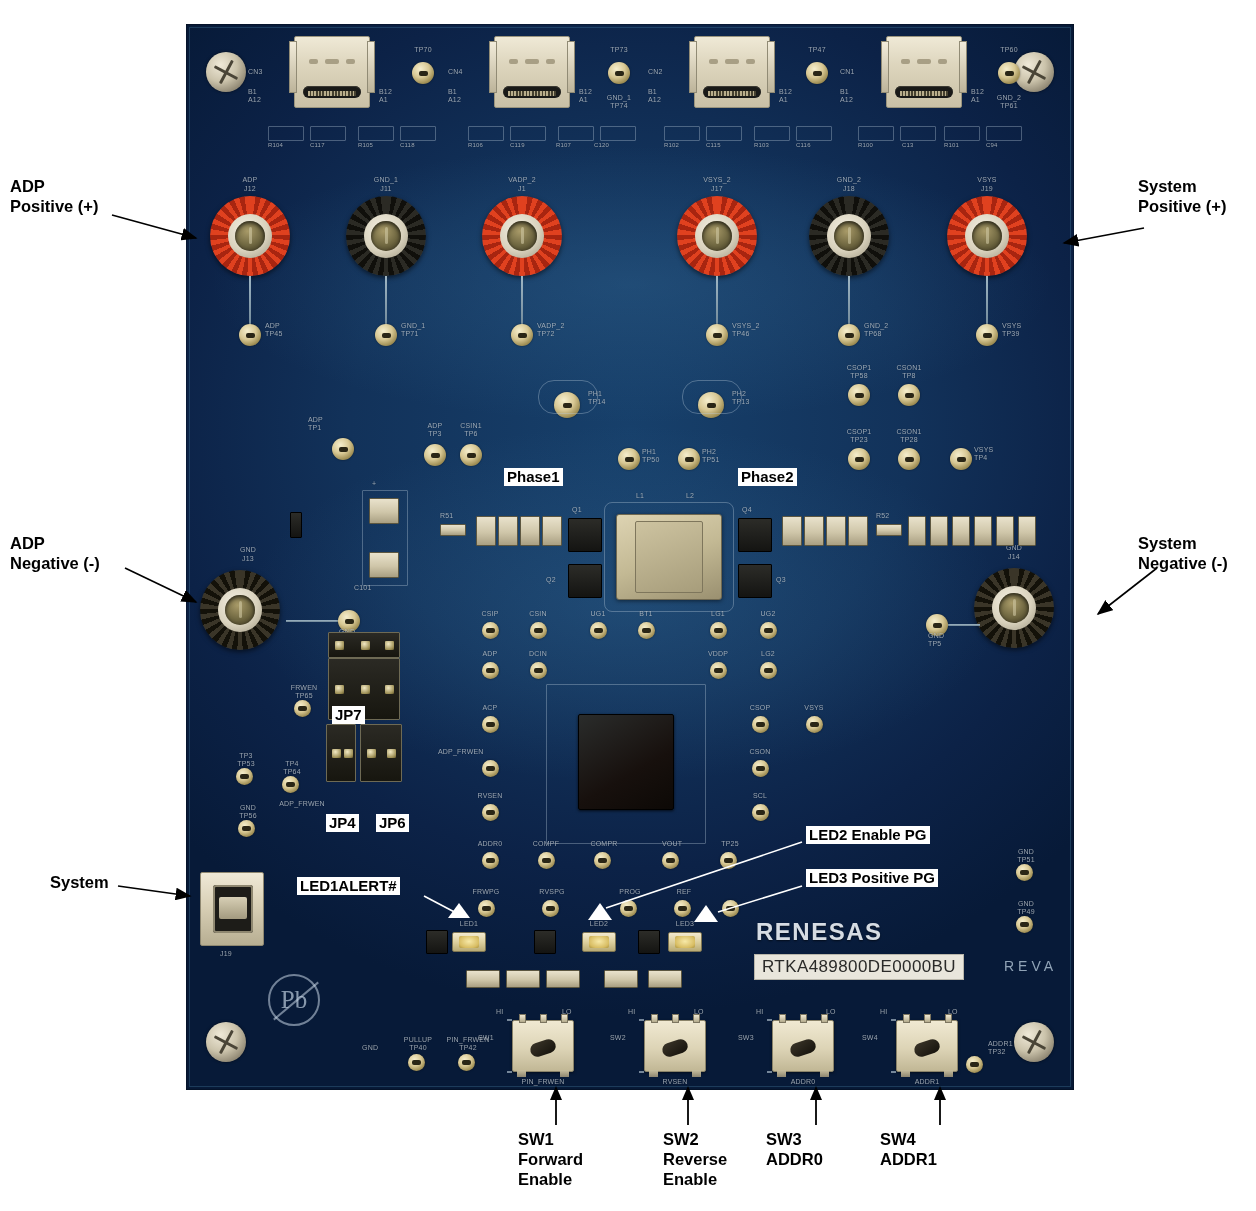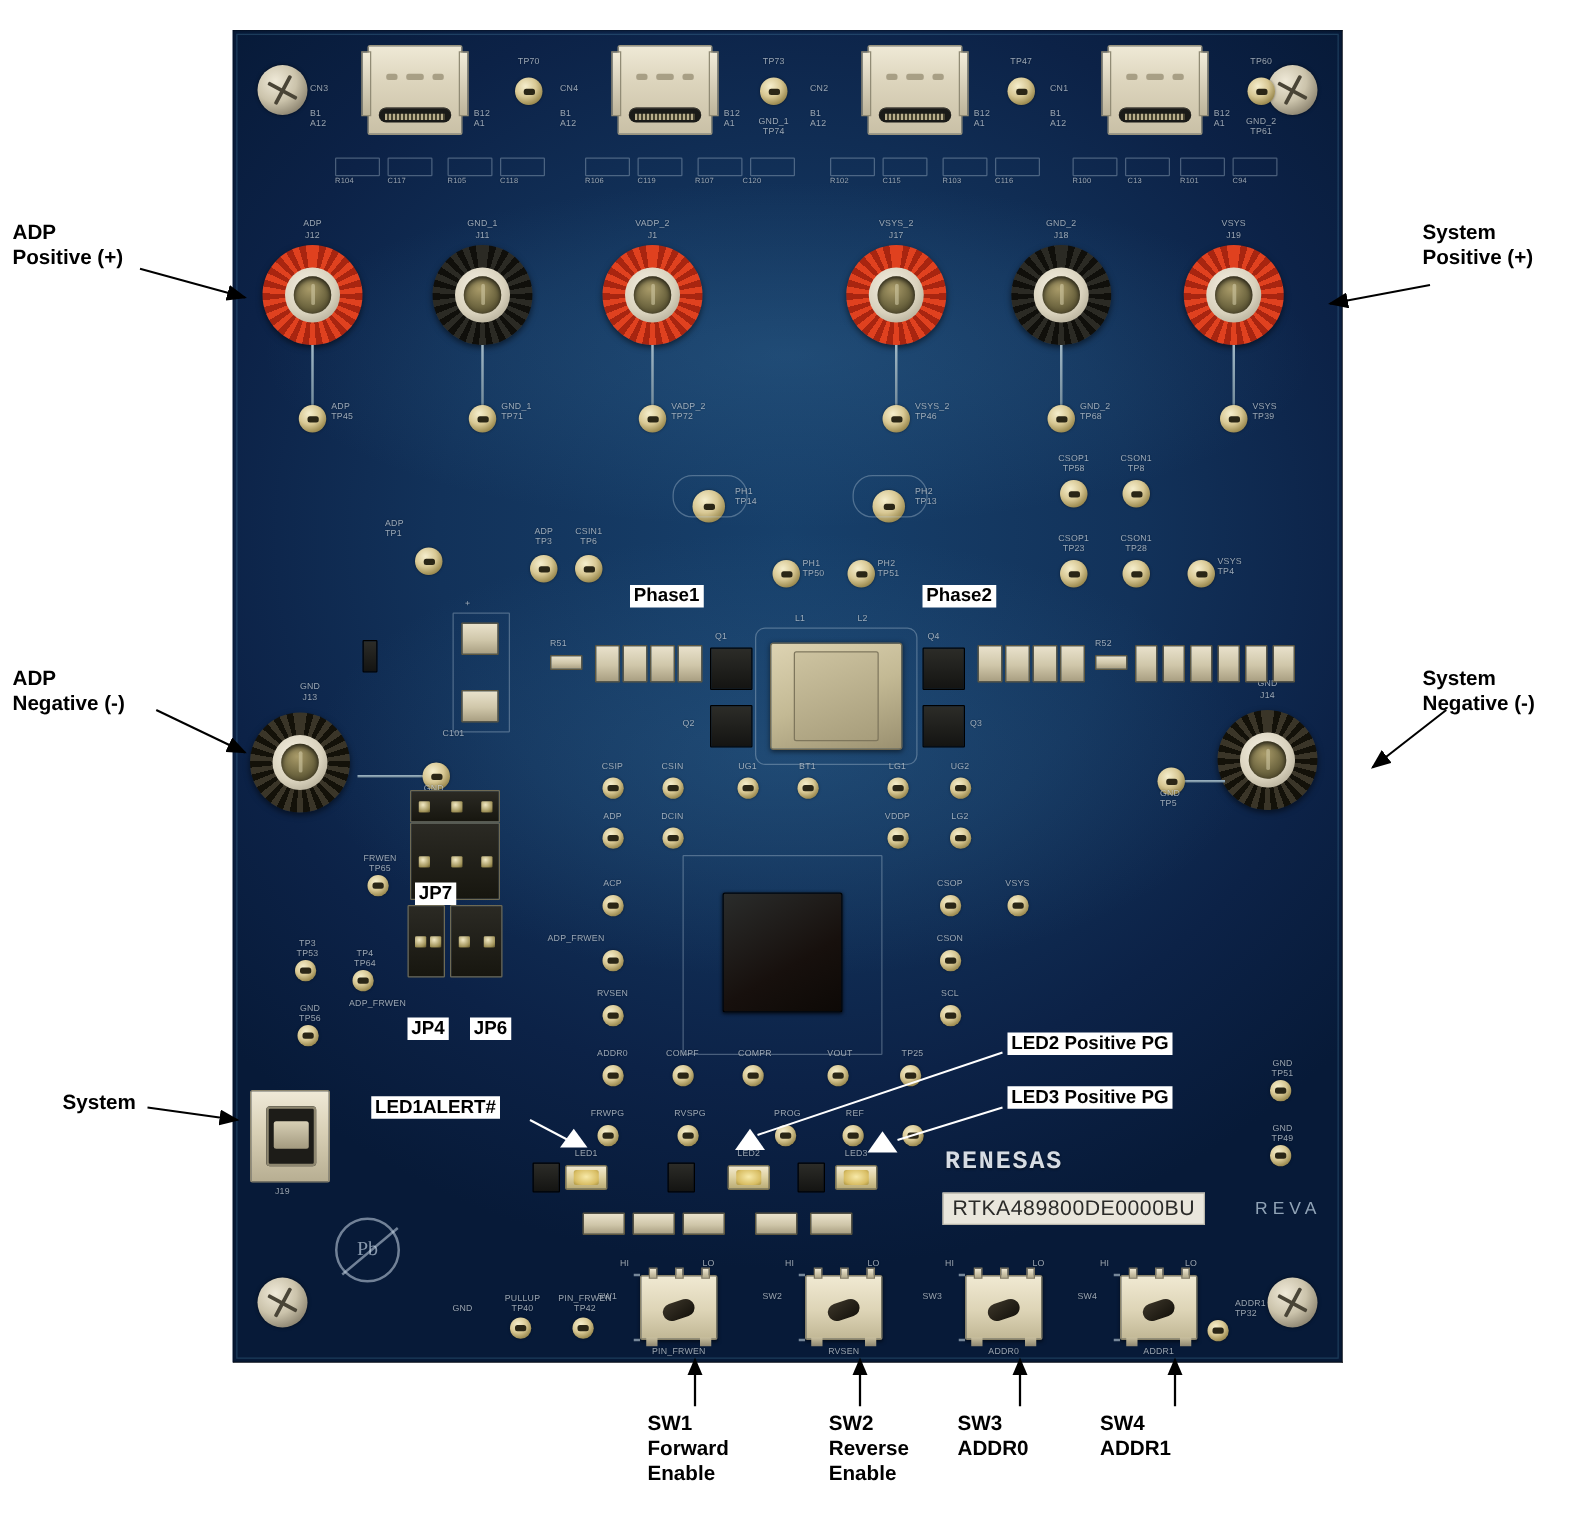--- a/index.html
+++ b/index.html
@@ -276,29 +276,29 @@
   }
   .pbfree .bar {
     position:absolute; left:-3px; top:50%; width:58px; height:2px;
     background: rgba(200,215,230,.55);
     transform: rotate(-40deg); transform-origin: 50% 50%;
   }
   .pbfree .txt {
     position:absolute; inset:0;
     display:flex; align-items:center; justify-content:center;
     color: rgba(205,220,235,.65);
-    font-size:16px; font-family:"Liberation Serif", serif;
+    font-size:25px; font-family:"Liberation Serif", serif;
   }
 
   
   .renesas {
     position:absolute;
     color:#e8edf2;
-    font-family:Liberation Mono, monospace;
-    font-size:20px;
+    font-family:Liberation Sans, sans-serif;
+    font-size:24px;
     font-weight:bold;
     letter-spacing:1.5px;
     opacity:.92;
     text-shadow:0 1px 2px rgba(0,0,0,.6);
   }
   .partnum {
     position:absolute;
     background:#e9e6dc;
     color:#2a2a28;
     font-size:17px;
@@ -890,21 +890,21 @@
 Enable</div>
   <div class="callout" style="left:663px; top:1129px;">SW2
 Reverse
 Enable</div>
   <div class="callout" style="left:766px; top:1129px;">SW3
 ADDR0</div>
   <div class="callout" style="left:880px; top:1129px;">SW4
 ADDR1</div>
 
   <div class="boardlabel" style="left:297px; top:877px;">LED1ALERT#</div>
-  <div class="boardlabel" style="left:806px; top:826px;">LED2 Positive PG</div>
+  <div class="boardlabel" style="left:806px; top:826px;">LED2 Enable PG</div>
   <div class="boardlabel" style="left:806px; top:869px;">LED3 Positive PG</div>
 
   <svg class="arrows">
     <defs>
       <marker id="ah" markerWidth="10" markerHeight="8" refX="9" refY="4" orient="auto">
         <polygon points="0,0 10,4 0,8" fill="#000"></polygon>
       </marker>
       <marker id="ahw" markerWidth="10" markerHeight="8" refX="9" refY="4" orient="auto">
         <polygon points="0,0 10,4 0,8" fill="#ffffff"></polygon>
       </marker>

